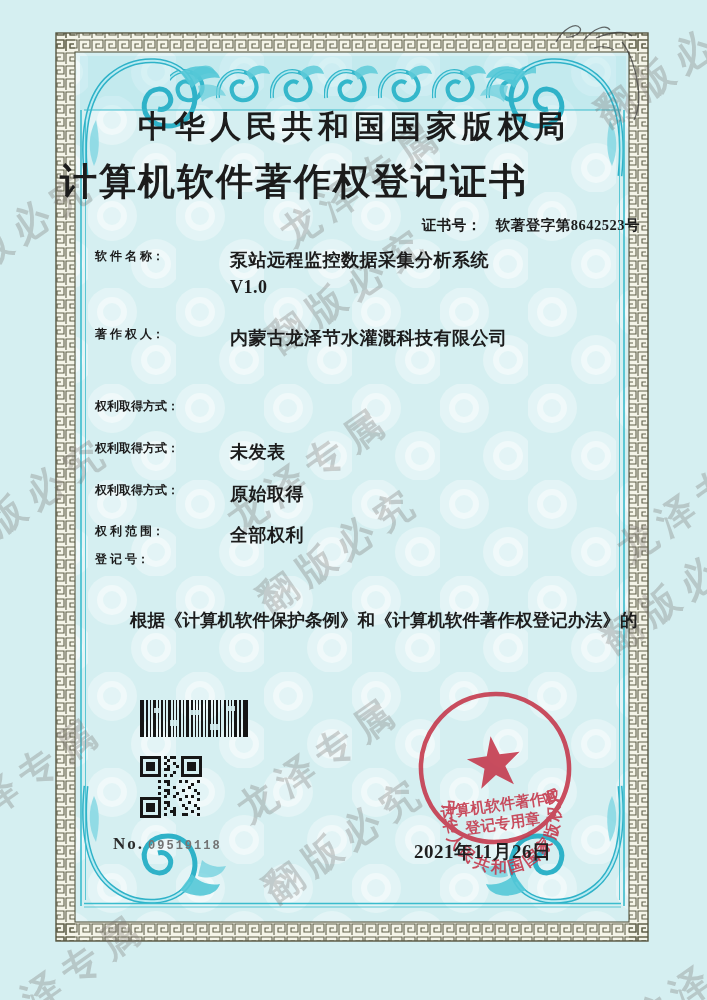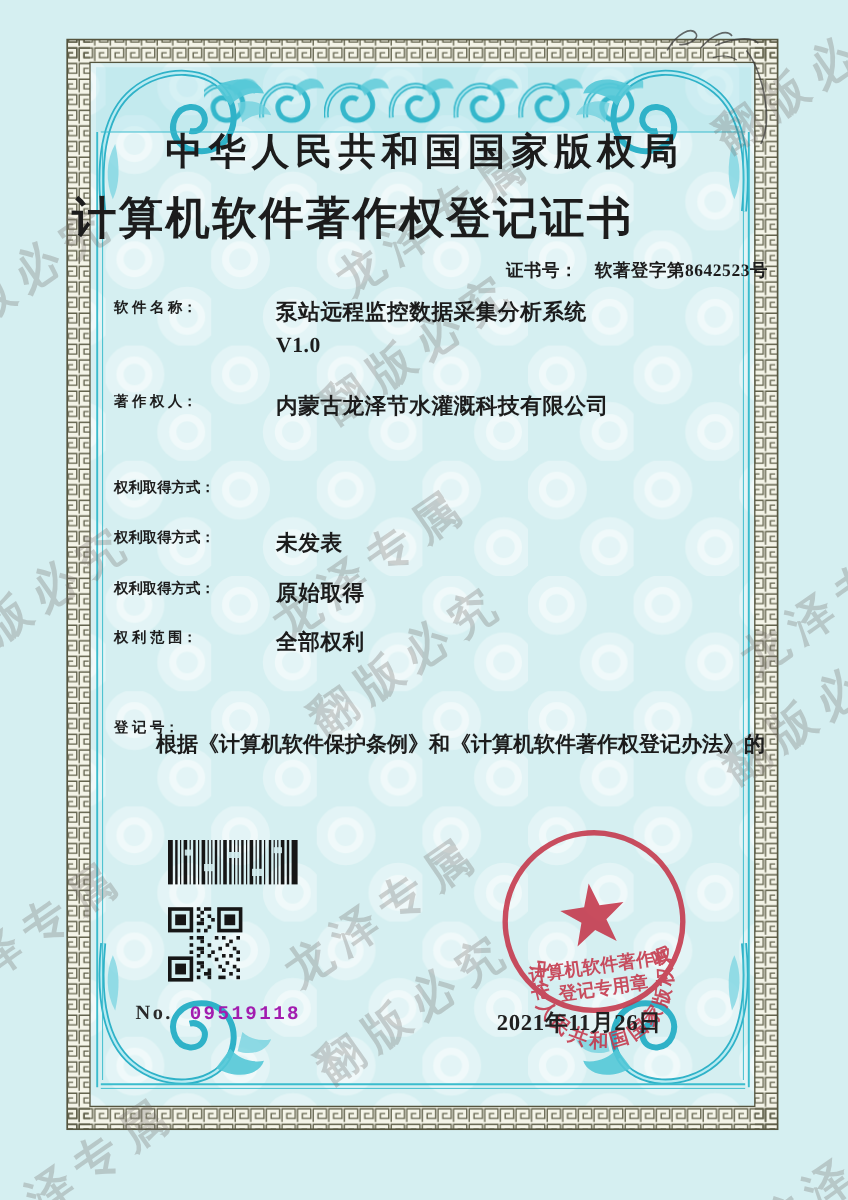--- a/index.html
+++ b/index.html
@@ -33,21 +33,21 @@
   }
   .certno .lab{margin-right:14px;}
   .frow{position:absolute;left:95px;font-size:12px;font-weight:bold;}
   .frow .flabel{display:inline-block;min-width:135px;}
   .fvalue{position:absolute;left:230px;font-size:18px;font-weight:bold;letter-spacing:0.5px;}
   .statement{position:absolute;left:95px;width:548px;font-size:17.5px;font-weight:bold;}
   .indent{text-indent:2em;}
   .no-line{position:absolute;left:113px;top:834px;z-index:2;}
   .no-line .no-lab{font-size:17px;font-weight:bold;letter-spacing:2px;color:#2a2a2a;}
   .no-line .no-val{font-family:"Liberation Mono","DejaVu Sans Mono",monospace;
-    font-size:16px;font-weight:bold;letter-spacing:2px;color:#a21caf;margin-left:10px;}
+    font-size:12px;font-weight:bold;letter-spacing:2px;color:#737373;}
   .seal-date{
     position:absolute;left:414px;top:839px;z-index:4;
     font-size:19px;font-weight:bold;letter-spacing:0.5px;color:#1f1f1f;
   }
   svg.codes{z-index:2;}
   svg.sealsvg{z-index:3;}
 </style>
 </head>
 <body>
 
@@ -160,21 +160,21 @@
     <div class="frow" style="top:482px;">
       <span class="flabel">权利取得方式：</span>
     </div>
     <div class="fvalue" style="top:482px;">原始取得</div>
 
     <div class="frow" style="top:523px;">
       <span class="flabel">权 利 范 围：</span>
     </div>
     <div class="fvalue" style="top:523px;">全部权利</div>
 
-    <div class="frow" style="top:598px;">
+    <div class="frow" style="top:551px;">
       <span class="flabel">登  记  号：</span>
     </div>
 
     <div class="statement indent" style="top:608px;position:absolute;">根据《计算机软件保护条例》和《计算机软件著作权登记办法》的</div>
   </div>
 
   <svg class="layer codes" width="707" height="1000" viewBox="0 0 707 1000">
     <g transform="translate(140,700)" fill="#161616">
       <rect x="0" y="0" width="4" height="37"></rect>
         <rect x="6" y="0" width="2" height="37"></rect>

